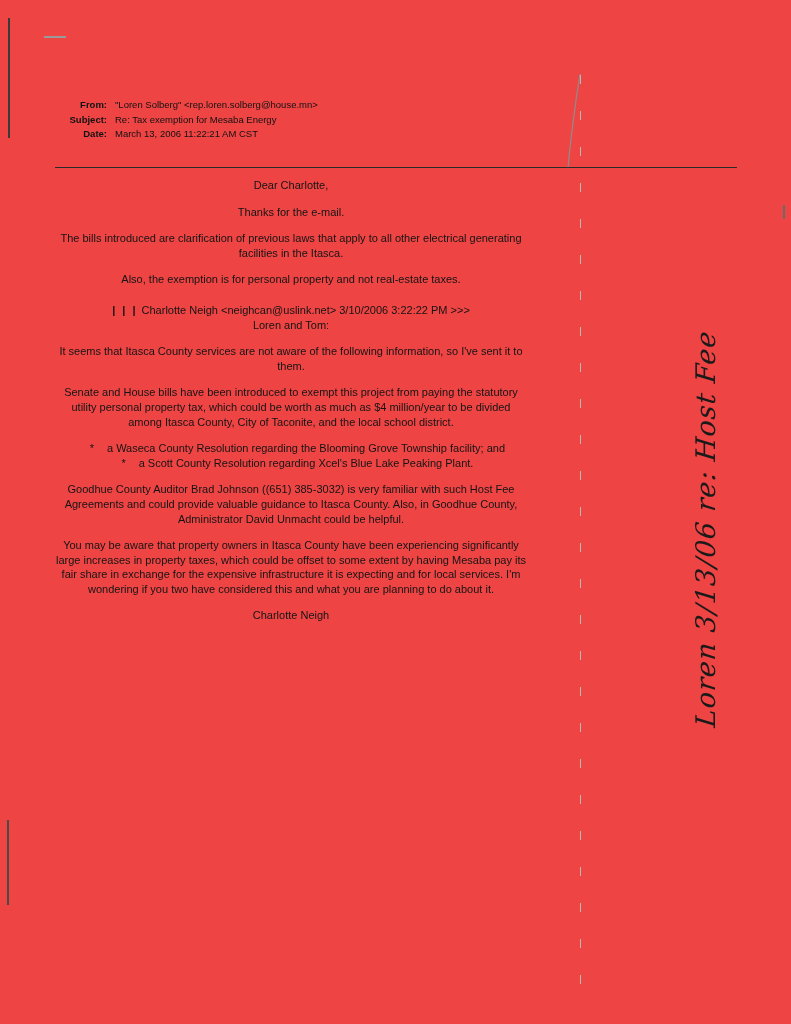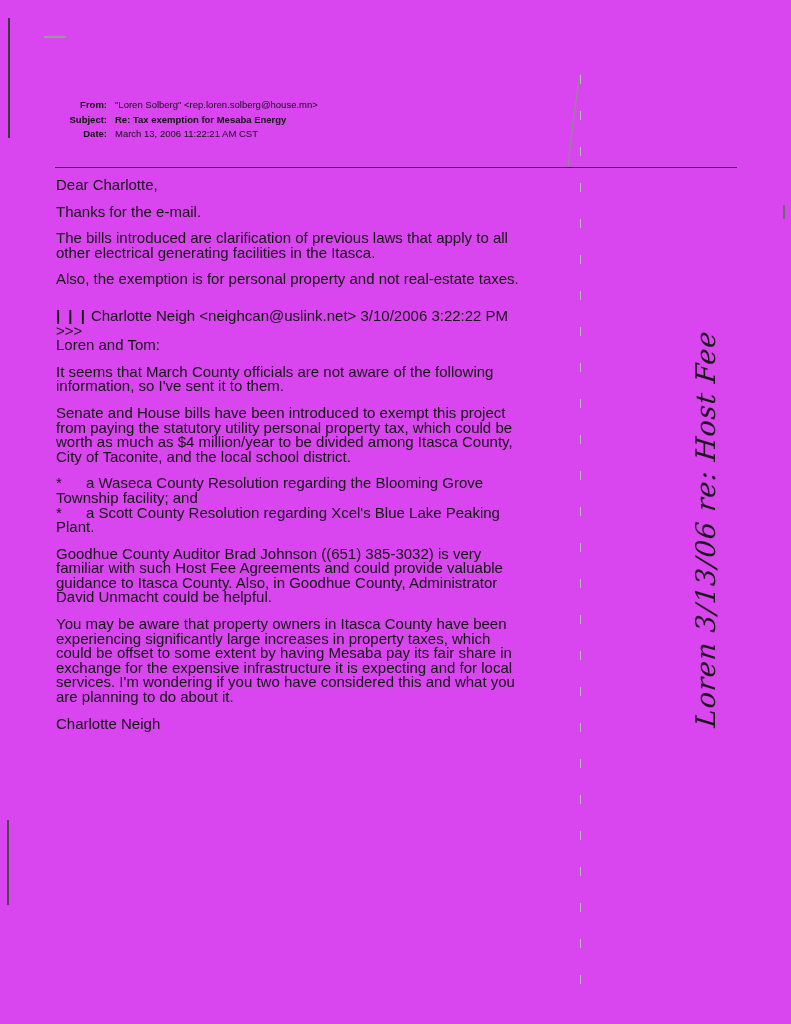--- a/index.html
+++ b/index.html
@@ -8,21 +8,21 @@
     background: #ffffff;
   }
   body {
     font-family: "Liberation Sans", sans-serif;
     color: #111111;
   }
   .page {
     position: relative;
     width: 791px;
     height: 1024px;
-    background: #d946ef;
+    background: #ef4444;
     overflow: hidden;
   }
   
   .scan-edge-left {
     position: absolute;
     left: 8px;
     top: 18px;
     width: 2px;
     height: 120px;
     background: #3a3a3a;
@@ -94,58 +94,59 @@
     width: 52px;
     text-align: right;
     font-weight: bold;
     padding-right: 8px;
     flex: 0 0 auto;
     font-size: 9.5px;
   }
   .hdr-value {
     font-size: 9.5px;
   }
-  .hdr-value.bold { font-weight: bold; }
+  .hdr-value.bold { font-weight: normal; }
 
   .hdr-rule {
     position: absolute;
     left: 55px;
     top: 167px;
     width: 682px;
     height: 1px;
     background: #2a2a2a;
   }
 
   
   .body-text {
     position: absolute;
     left: 56px;
     top: 178px;
     width: 470px;
-    font-size: 15px;
+    font-size: 11px;
     line-height: 14.6px;
     color: #141414;
+    text-align: center;
   }
   .body-text p {
     margin: 0 0 12px 0;
   }
   .body-text p.tight {
     margin-bottom: 0;
   }
   .quote-marker {
     font-weight: bold;
     letter-spacing: 2px;
     margin-right: 4px;
   }
   .indent-star {
     display: inline-block;
     width: 30px;
   }
   .reply-block {
-    margin-top: 22px;
+    margin-top: 16px;
   }
   .sig-block p { margin: 0; }
 
   
   .handwriting {
     position: absolute;
     left: 690px;
     top: 330px;
     width: 400px;
     transform-origin: 0 0;
@@ -202,21 +203,21 @@
     <p>Thanks for the e-mail.</p>
     <p>The bills introduced are clarification of previous laws that apply to all other electrical generating facilities in the Itasca.</p>
     <p>Also, the exemption is for personal property and not real-estate taxes.</p>
 
 
     <div class="reply-block">
       <p class="tight">
         <span class="quote-marker">| | |</span><span>Charlotte Neigh &lt;neighcan@uslink.net&gt; 3/10/2006 3:22:22 PM &gt;&gt;&gt;</span>
       </p>
       <p>Loren and Tom:</p>
-      <p>It seems that March County officials are not aware of the following information, so I've sent it to them.</p>
+      <p>It seems that Itasca County services are not aware of the following information, so I've sent it to them.</p>
       <p>Senate and House bills have been introduced to exempt this project from paying the statutory utility personal property tax, which could be worth as much as $4 million/year to be divided among Itasca County, City of Taconite, and the local school district.</p>
       <p class="tight">
         <span class="indent-star">*</span><span>a Waseca County Resolution regarding the Blooming Grove Township facility; and</span>
       </p>
       <p>
         <span class="indent-star">*</span><span>a Scott County Resolution regarding Xcel's Blue Lake Peaking Plant.</span>
       </p>
       <p>Goodhue County Auditor Brad Johnson ((651) 385-3032) is very familiar with such Host Fee Agreements and could provide valuable guidance to Itasca County. Also, in Goodhue County, Administrator David Unmacht could be helpful.</p>
       <p>You may be aware that property owners in Itasca County have been experiencing significantly large increases in property taxes, which could be offset to some extent by having Mesaba pay its fair share in exchange for the expensive infrastructure it is expecting and for local services. I'm wondering if you two have considered this and what you are planning to do about it.</p>
       <p>Charlotte Neigh</p>

